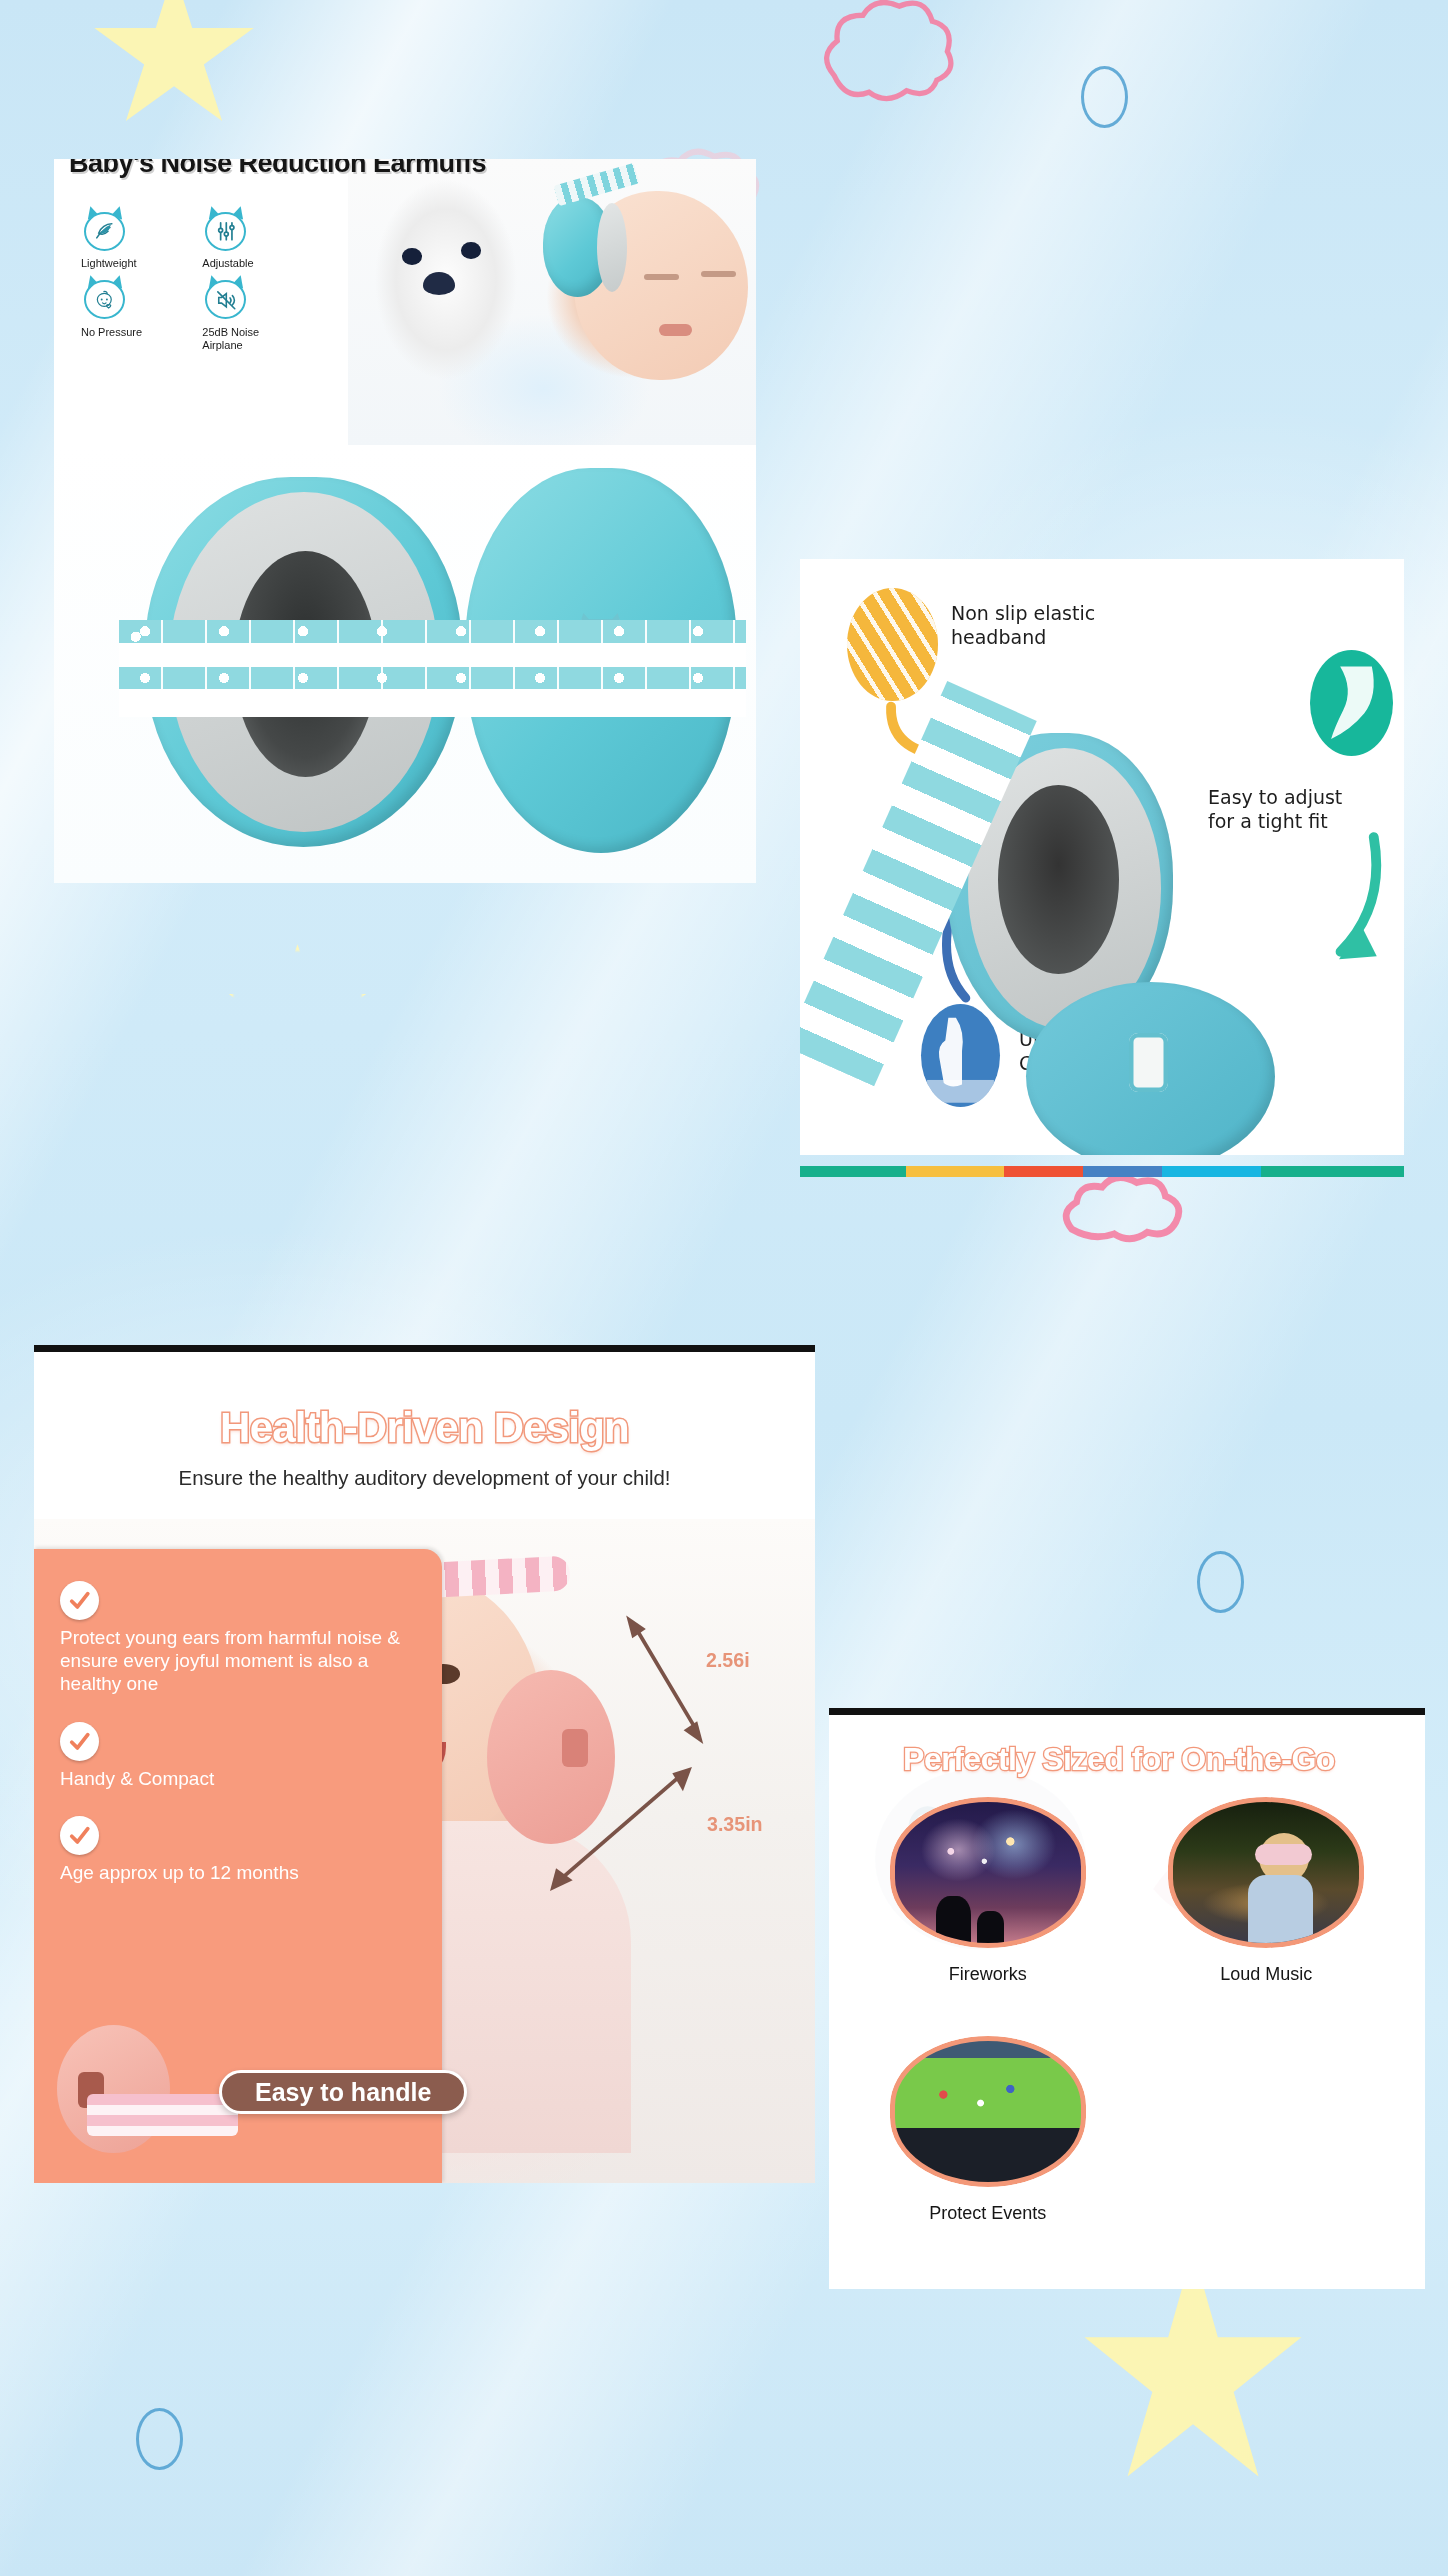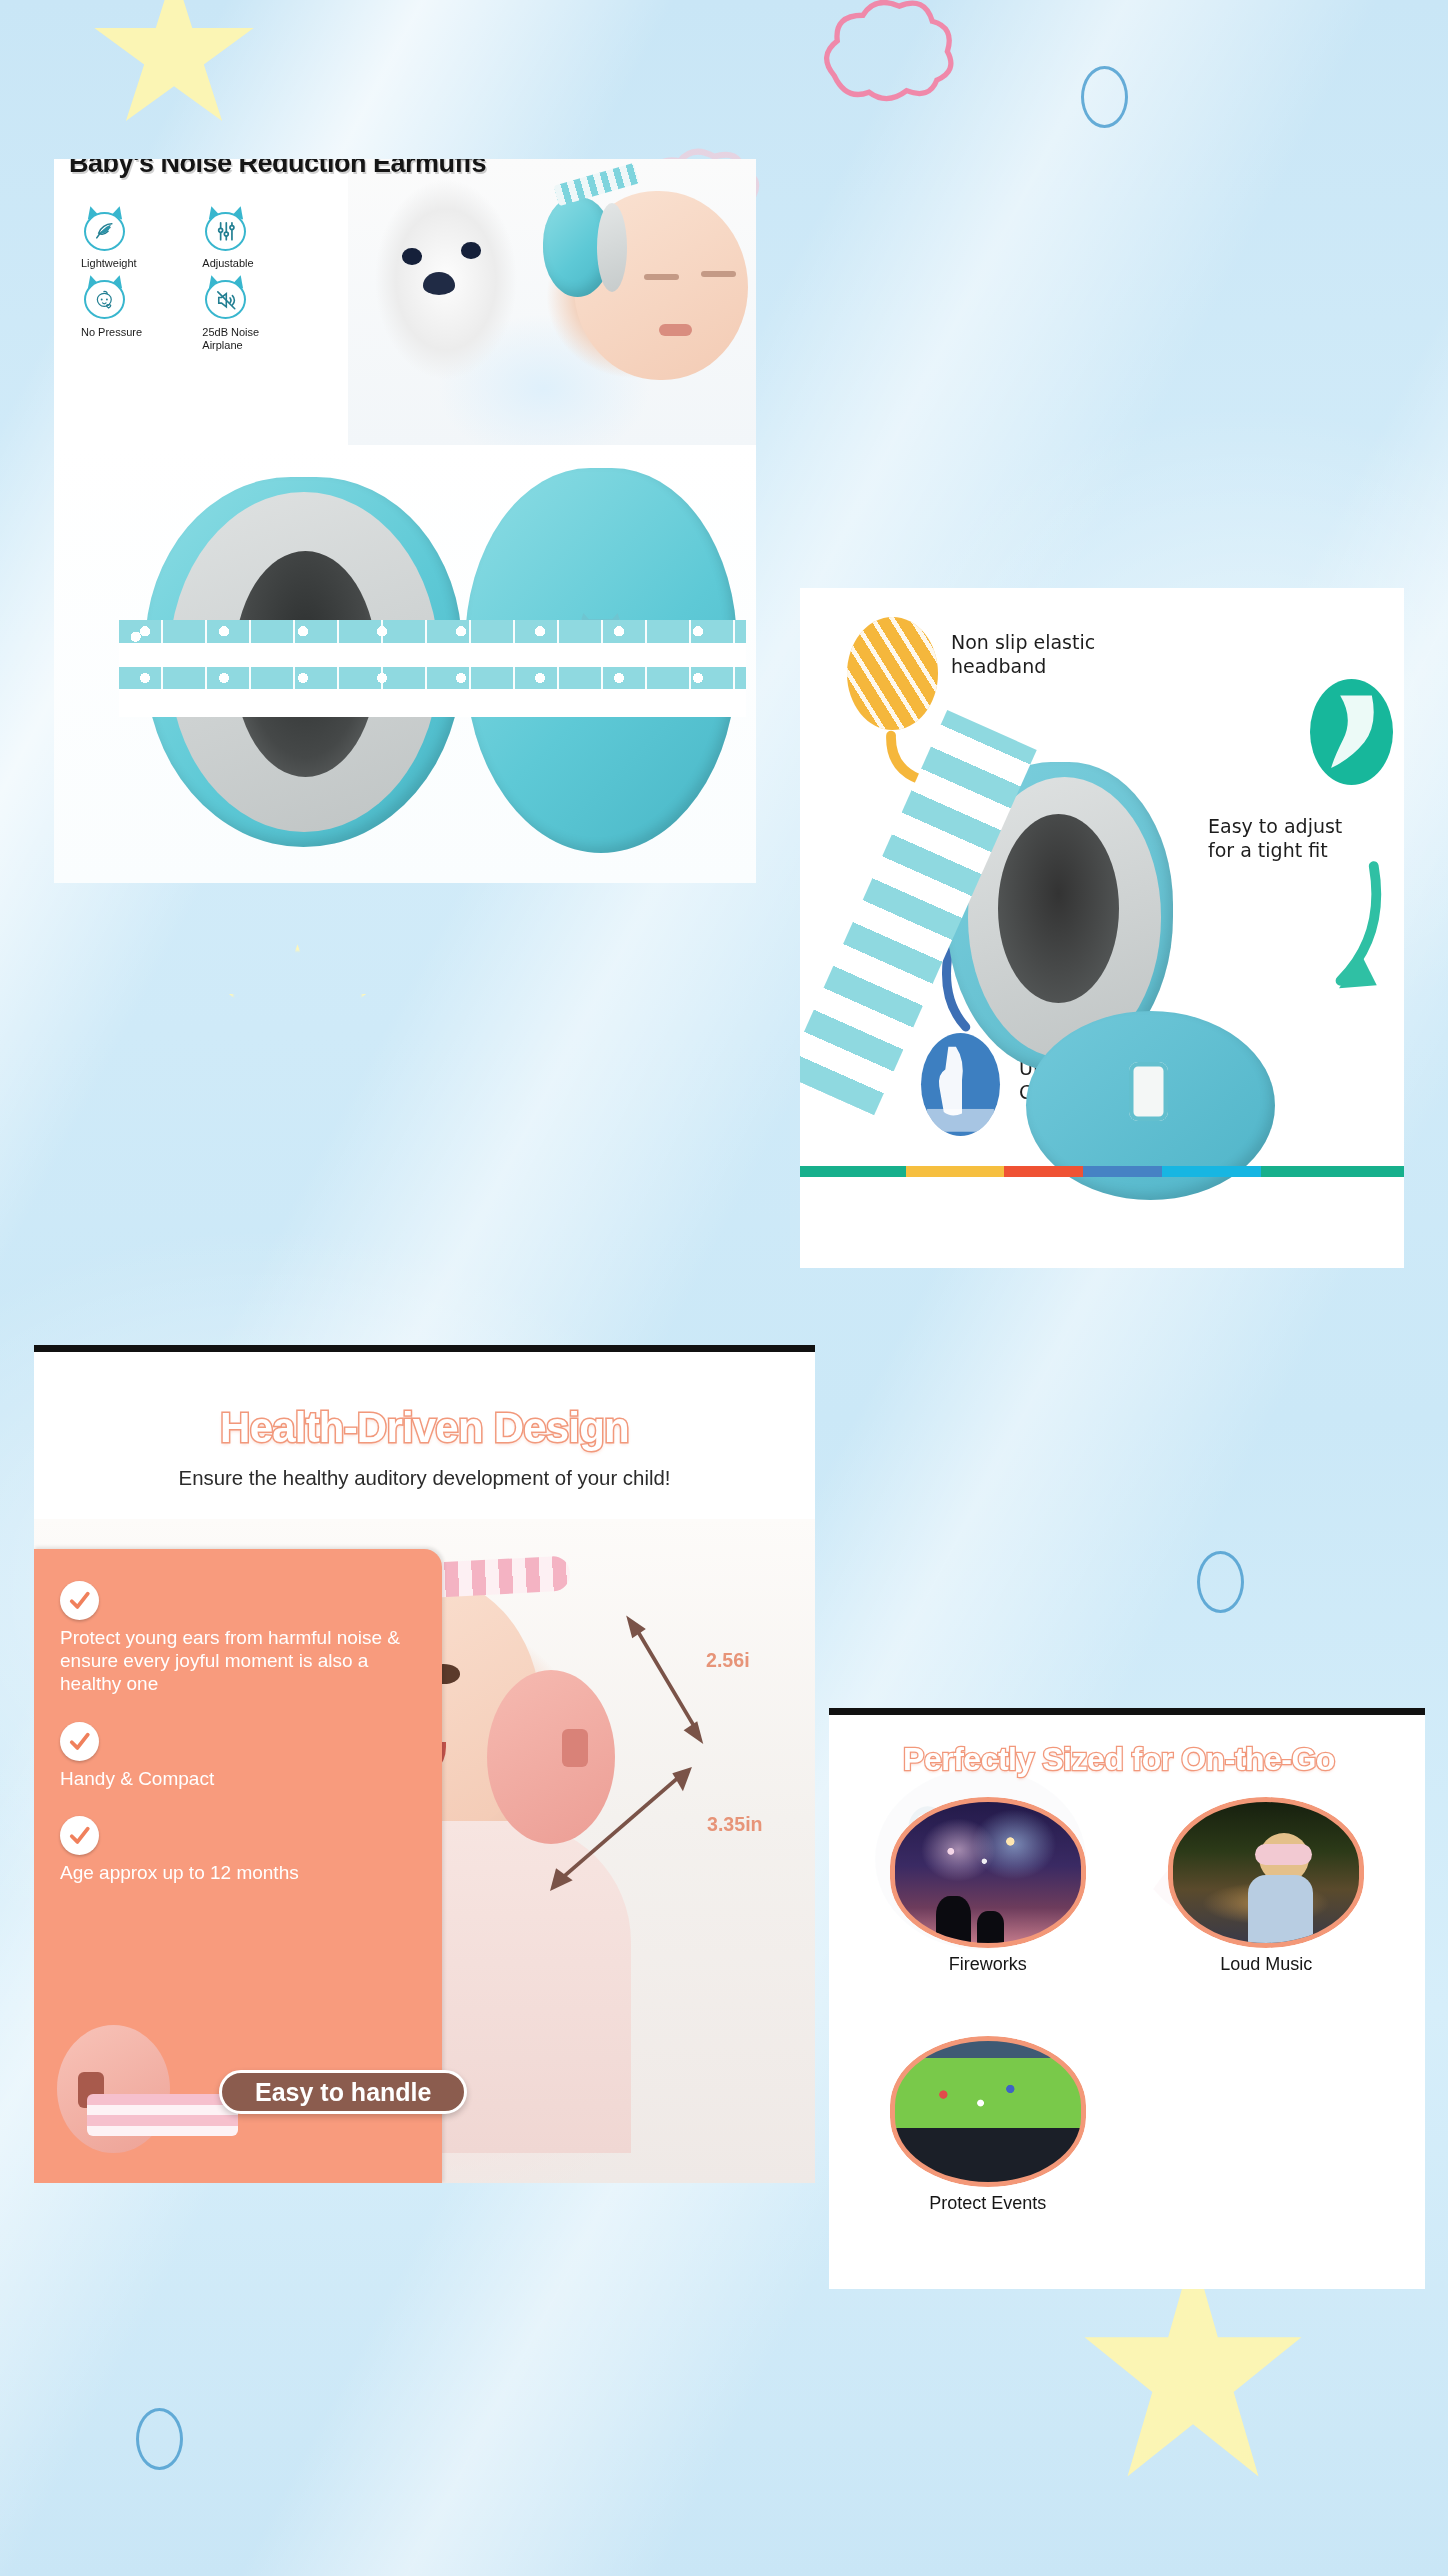--- a/index.html
+++ b/index.html
@@ -84,21 +84,21 @@
   .feat-label { margin-top:3px; font-size:11px; color:#1b1b1b; line-height:1.18; font-weight:500; }
 
   
   #panel-prod { left:54px; top:445px; width:702px; height:438px; background:#fff; }
   #prod-inner {
     position:absolute; inset:0;
     background:linear-gradient(180deg,#ffffff,#fafdfe);
   }
 
   
-  #panel-callout { left:800px; top:588px; width:604px; height:680px; }
+  #panel-callout { left:800px; top:559px; width:604px; height:596px; }
   #callout-bar { position:absolute; left:800px; top:1166px; width:604px; height:10.6px; display:flex; }
   #callout-bar span { height:100%; }
 
   .callout-text { position:absolute; font-size:19px; color:#1d1d1d; line-height:1.28;
      font-family:"DejaVu Sans", sans-serif; font-weight:400; }
   .callout-badge { position:absolute; border-radius:50%; }
 
   
   #panel-health { left:34px; top:1345px; width:781px; height:838px; }
   #health-title {
@@ -148,21 +148,21 @@
     text-shadow:0 1.5px 3px rgba(242,153,124,.4);
   }
   .go-grid { position:absolute; left:19.6px; right:19.6px; top:89px; bottom:13.6px;
      display:grid; grid-template-columns:1fr 1fr; grid-template-rows:1fr 1fr; }
   .go-cell { display:flex; flex-direction:column; align-items:center; justify-content:flex-start; }
   .go-cloud {
     width:196px; height:151px; border-radius:50%/46%;
     border:5.3px solid #f39878; overflow:hidden; position:relative;
     -webkit-mask-image:radial-gradient(#000,#000);
   }
-  .go-caption { margin-top:6px; font-size:18px; color:#161616; font-weight:500; }
+  .go-caption { margin-top:16px; font-size:18px; color:#161616; font-weight:500; }
   .ghost-cat { position:absolute; opacity:.35; }
 </style>
 </head>
 <body>
 
 <div id="bg">
   <div class="wash"></div>
 
   <div class="star" style="left:91px;  top:-30px;  width:166px; height:166px;"></div>
   <div class="star" style="left:1080px; top:2250px; width:226px; height:249px;"></div>

